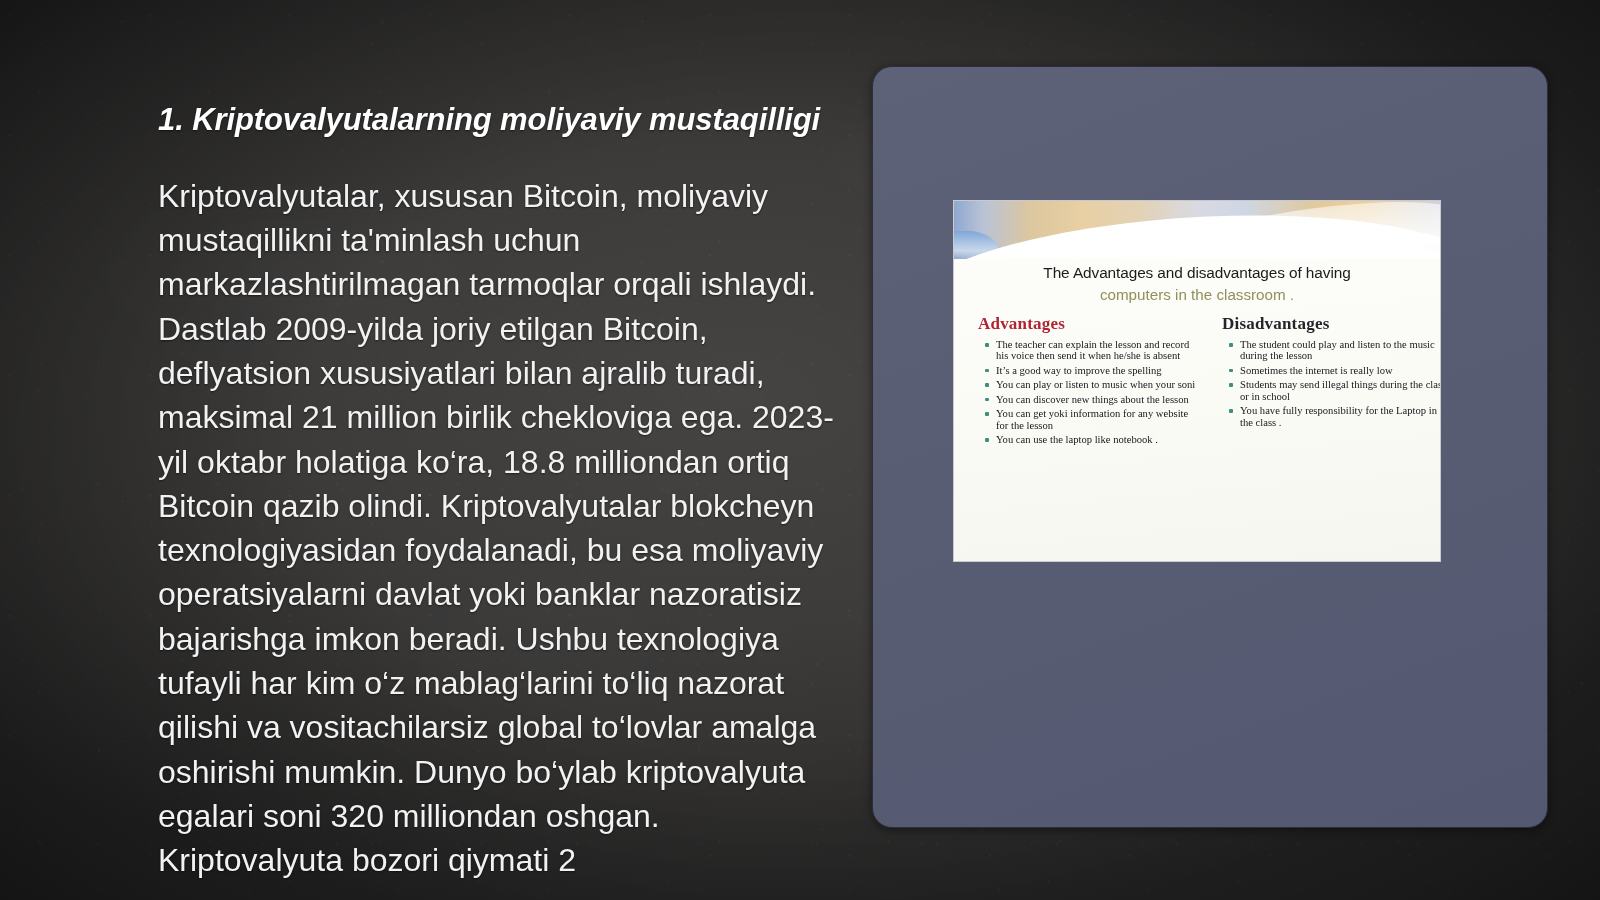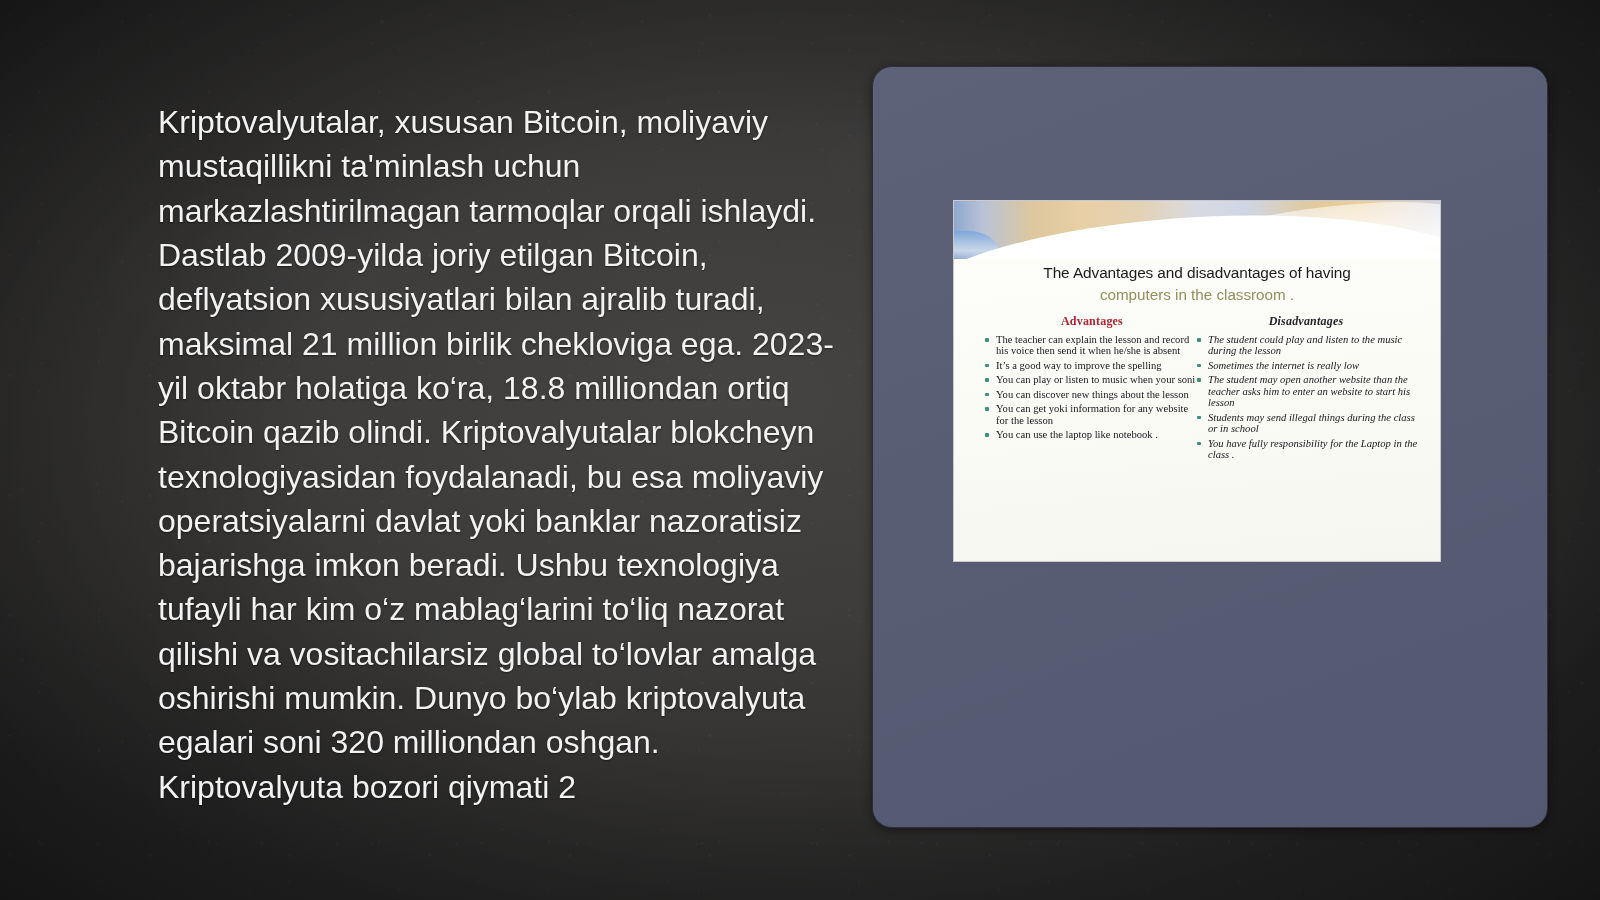--- a/index.html
+++ b/index.html
@@ -162,27 +162,26 @@
     font-size: 15.2px;
     font-family: "Liberation Sans", sans-serif;
     font-weight: 400;
   }
 
   .col {
     position: absolute;
     top: 113px;
   }
   #col-advantages { left: 24px; width: 228px; }
-  #col-disadvantages { left: 236px; width: 232px; font-style: italic; }
+  #col-disadvantages { left: 268px; width: 232px; }
 
   .col-head {
-    text-align: center;
     font-family: "Liberation Serif", serif;
     font-weight: 700;
-    font-size: 12px;
+    font-size: 17px;
     margin-bottom: 5px;
     letter-spacing: .2px;
   }
   #head-advantages { color: #b02432; }
   #head-disadvantages { color: #24242c; }
 
   ul.pros-cons {
     list-style: none;
     margin: 3px; padding: 0;
   }
@@ -209,20 +208,21 @@
 <body>
 
 <div id="slide">
 
   <div class="chalk-base"></div>
   <div class="chalk-noise"></div>
   <div class="chalk-smudge"></div>
   <div class="chalk-vignette"></div>
 
   <div id="text-col">
+    <h1 id="slide-title">1. Kriptovalyutalarning moliyaviy mustaqilligi</h1>
     <p id="slide-body">Kriptovalyutalar, xususan Bitcoin, moliyaviy mustaqillikni ta'minlash uchun markazlashtirilmagan tarmoqlar orqali ishlaydi. Dastlab 2009-yilda joriy etilgan Bitcoin, deflyatsion xususiyatlari bilan ajralib turadi, maksimal 21 million birlik chekloviga ega. 2023-yil oktabr holatiga ko‘ra, 18.8 milliondan ortiq Bitcoin qazib olindi. Kriptovalyutalar blokcheyn texnologiyasidan foydalanadi, bu esa moliyaviy operatsiyalarni davlat yoki banklar nazoratisiz bajarishga imkon beradi. Ushbu texnologiya tufayli har kim o‘z mablag‘larini to‘liq nazorat qilishi va vositachilarsiz global to‘lovlar amalga oshirishi mumkin. Dunyo bo‘ylab kriptovalyuta egalari soni 320 milliondan oshgan. Kriptovalyuta bozori qiymati 2</p>
   </div>
 
   <div id="image-panel">
 
     <div id="embedded-slide">
 
       <div class="wave-band">
         <div class="grad"></div>
         <div class="tint-left"></div>
@@ -244,21 +244,20 @@
             <li>You can get yoki information for any website for the lesson</li>
             <li>You can use the laptop like notebook  .</li>
           </ul>
       </div>
 
       <div class="col" id="col-disadvantages">
         <div class="col-head" id="head-disadvantages">Disadvantages</div>
         <ul class="pros-cons" id="list-disadvantages">
             <li>The student could play and listen to the music during the lesson</li>
             <li>Sometimes the internet is really low</li>
-            <li>The student may open another website than the teacher asks him to enter an website to start his lesson</li>
             <li>Students may send illegal things during the class or in school</li>
             <li>You have fully responsibility for the Laptop in the class .</li>
           </ul>
       </div>
 
     </div>
   </div>
 
 </div>
 

